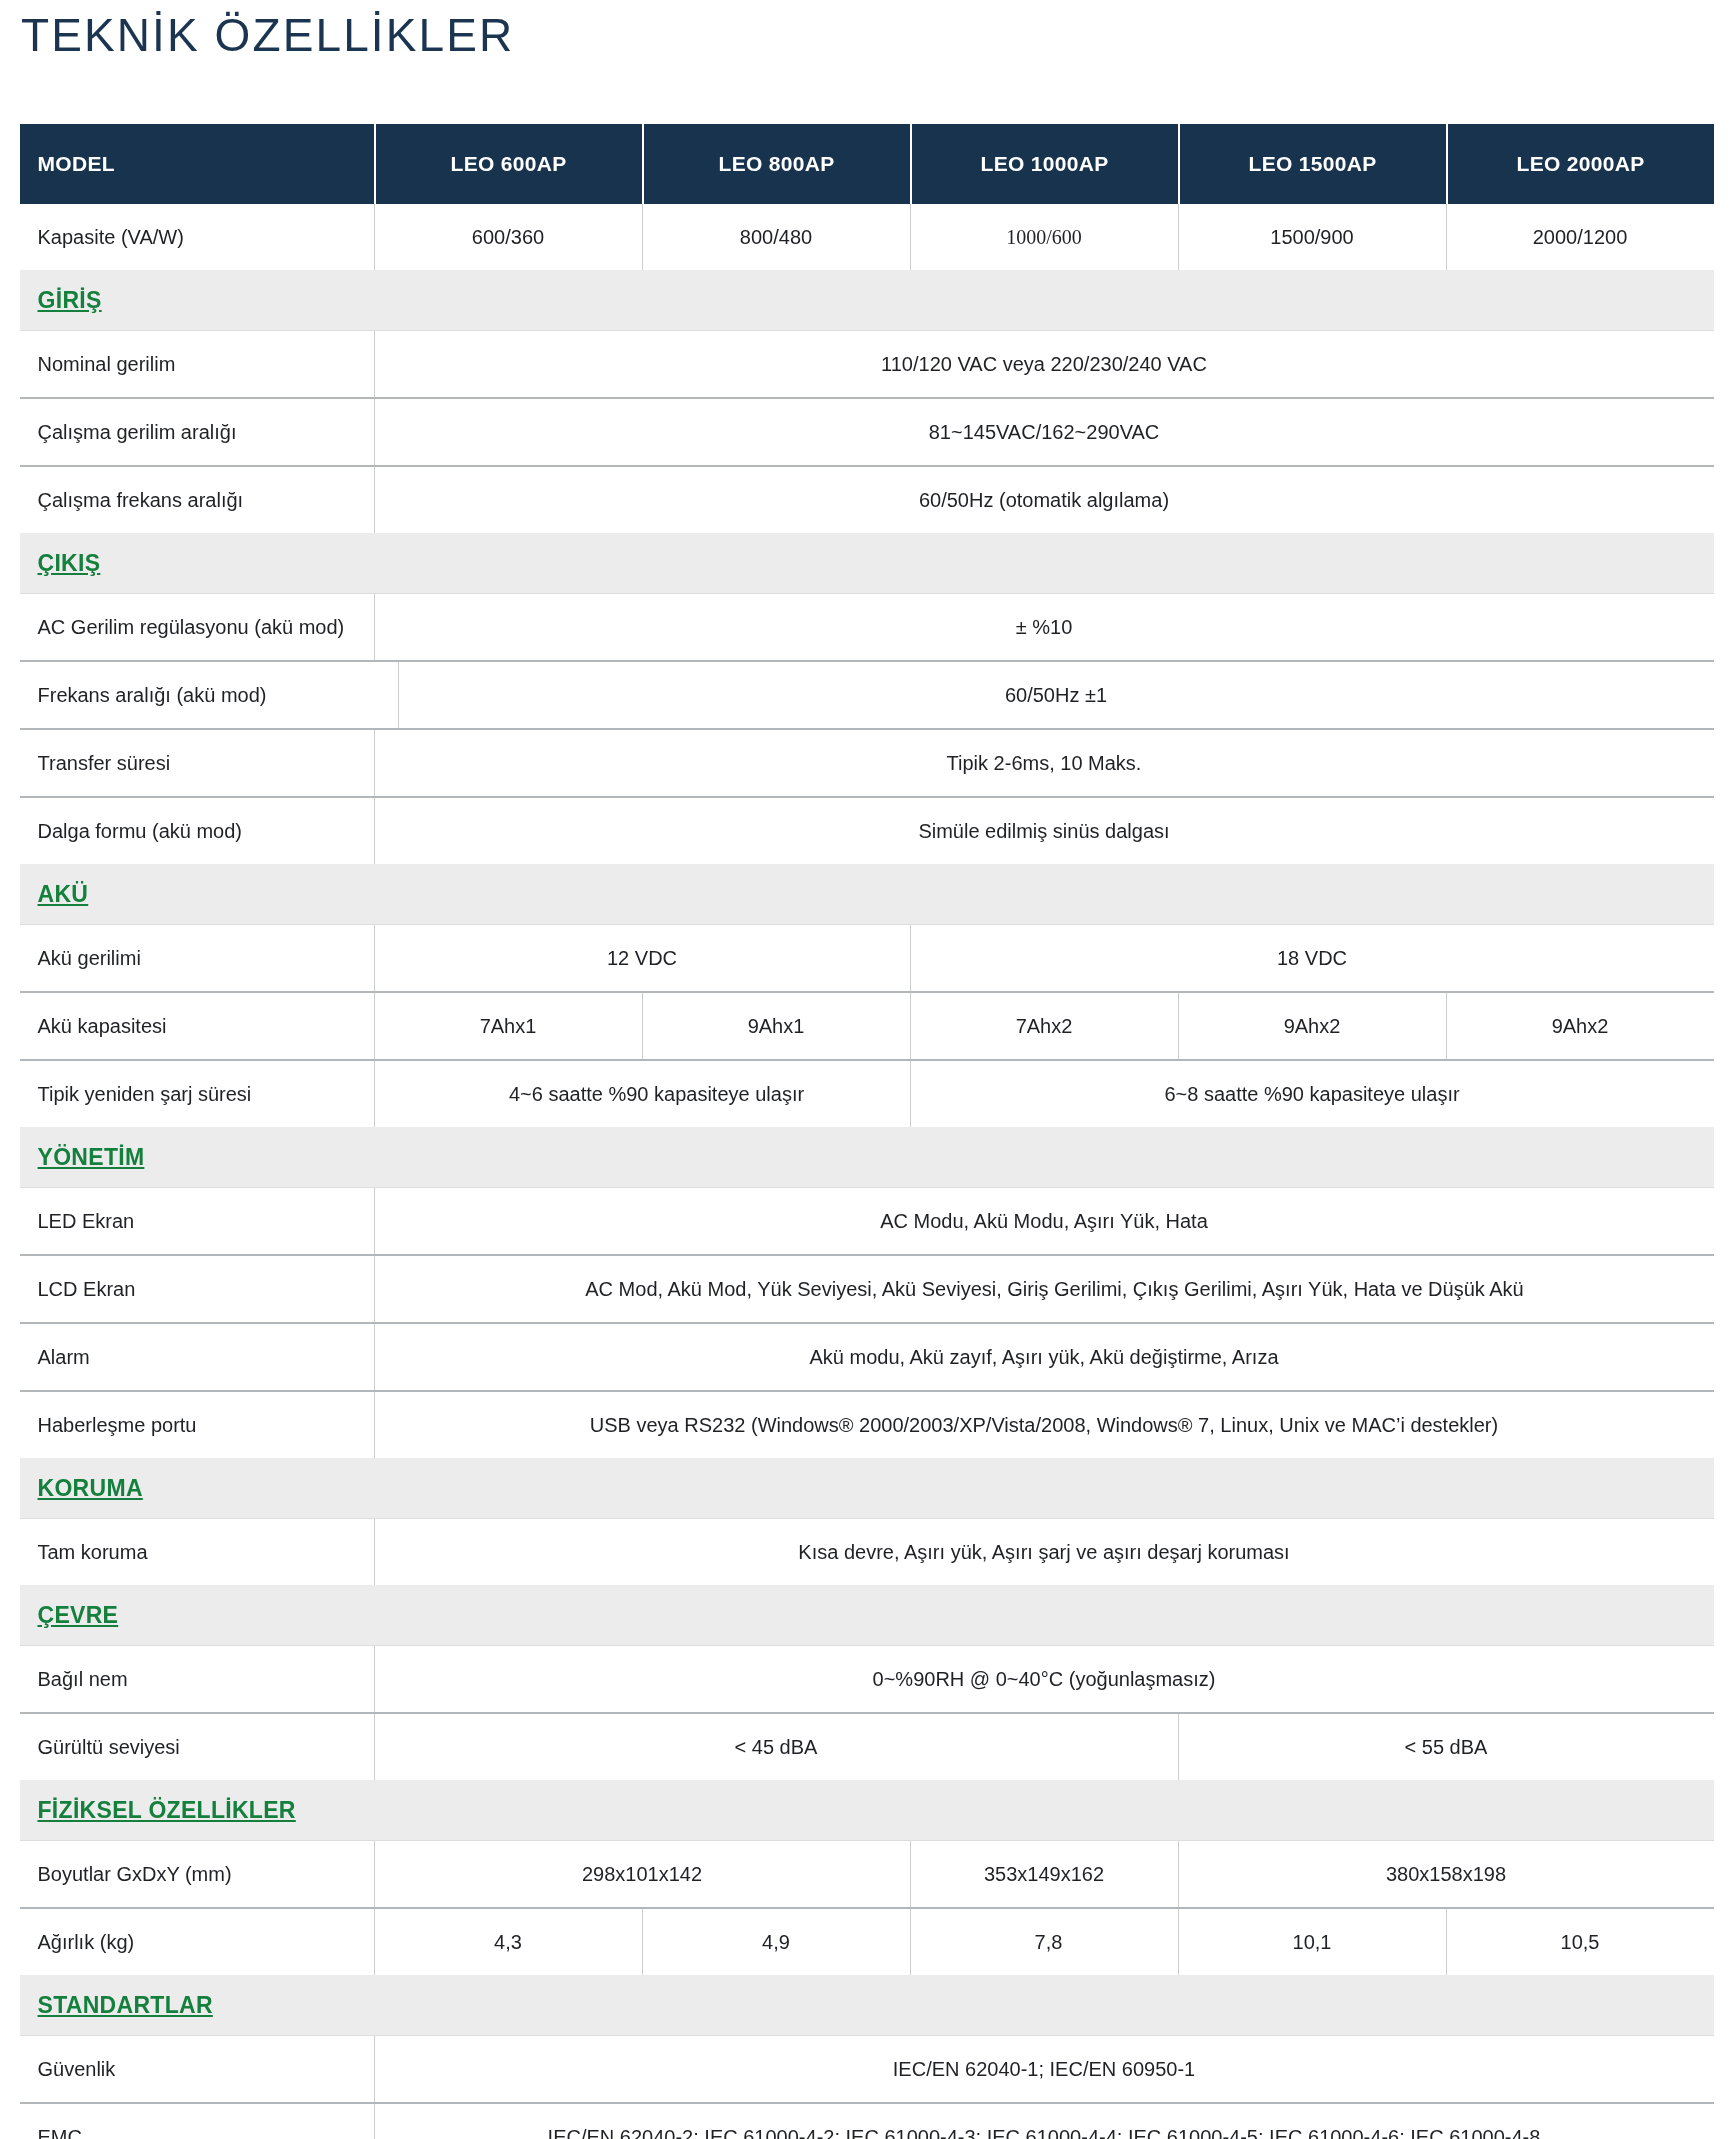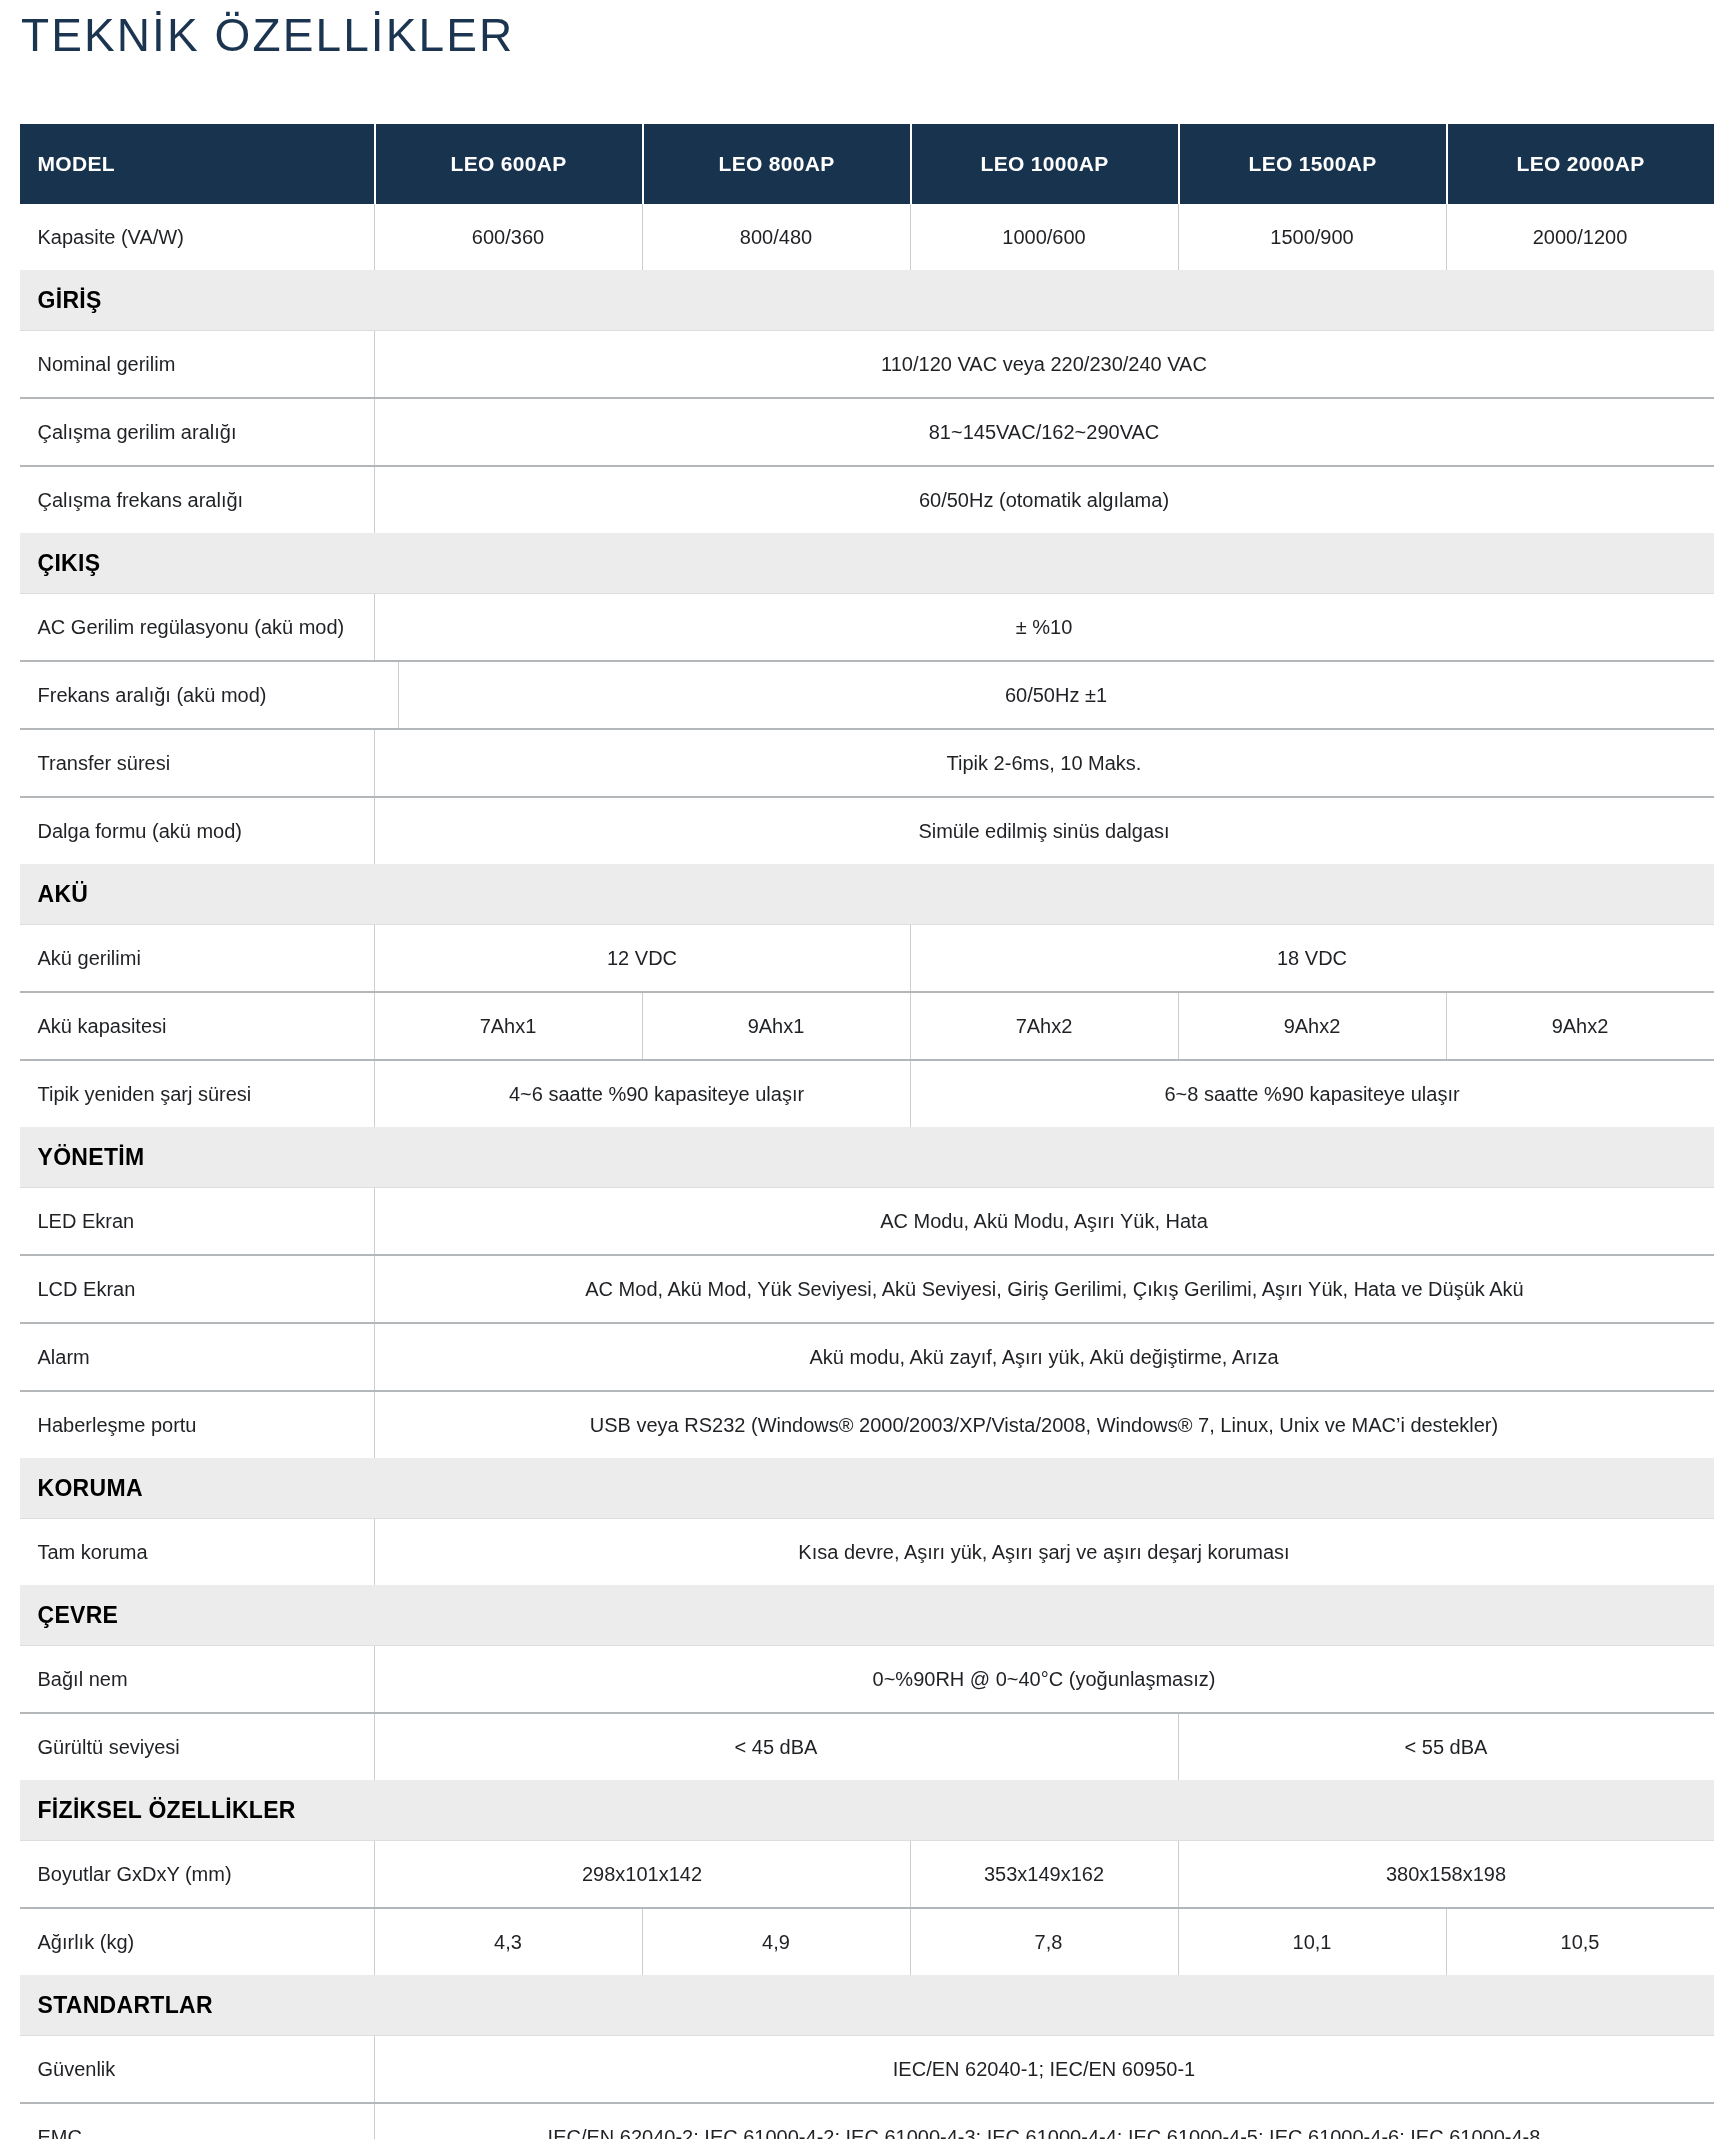--- a/index.html
+++ b/index.html
@@ -58,24 +58,25 @@
     border-top: 0.7px solid #dddddd;
   }
   .t-row.band {
     display: flex;
     align-items: center;
     height: 60px;
     background: #ececec;
     padding-left: 18px;
   }
   .band-label {
-    color: #000000;
+    color: #15803d;
     font-weight: bold;
     font-size: 23px;
     letter-spacing: 0.3px;
+    text-decoration: underline;
   }
   .cell {
     display: flex;
     align-items: center;
     justify-content: center;
     font-size: 20px;
     text-align: center;
     padding: 0 7px;
     box-sizing: border-box;
   }
@@ -99,21 +100,21 @@
         <div class="cell">LEO 600AP</div>
         <div class="cell">LEO 800AP</div>
         <div class="cell">LEO 1000AP</div>
         <div class="cell">LEO 1500AP</div>
         <div class="cell">LEO 2000AP</div>
       </div>
       <div class="t-row data">
         <div class="cell label-cell">Kapasite (VA/W)</div>
         <div class="cell value-cell" style="grid-column: span 1;">600/360</div>
         <div class="cell value-cell" style="grid-column: span 1;">800/480</div>
-        <div class="cell value-cell" style="grid-column: span 1;">1000/600</div>
+        <div class="cell value-cell" style="grid-column: span 1; font-family: Liberation Serif, serif;">1000/600</div>
         <div class="cell value-cell" style="grid-column: span 1;">1500/900</div>
         <div class="cell value-cell" style="grid-column: span 1;">2000/1200</div>
       </div>
       <div class="t-row band">
         <div class="band-label">GİRİŞ</div>
       </div>
       <div class="t-row data">
         <div class="cell label-cell">Nominal gerilim</div>
         <div class="cell value-cell" style="grid-column: span 5;">110/120 VAC veya 220/230/240 VAC</div>
       </div>

